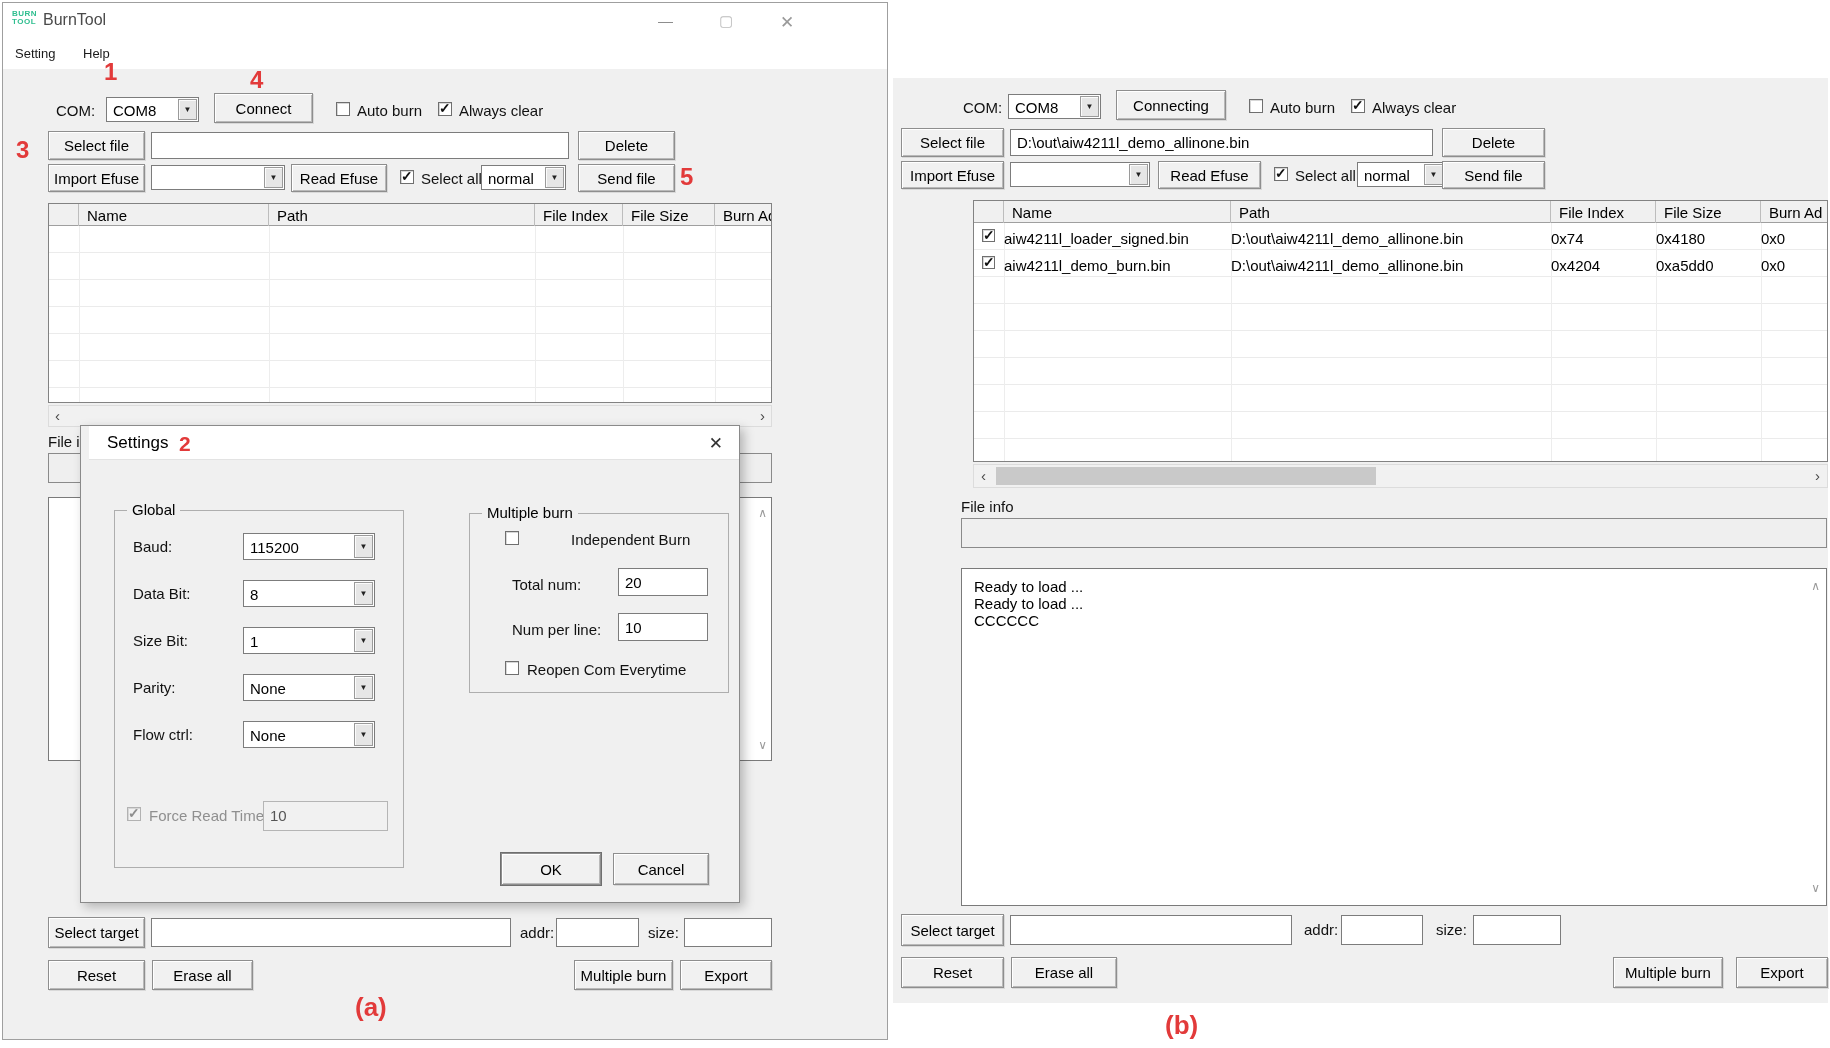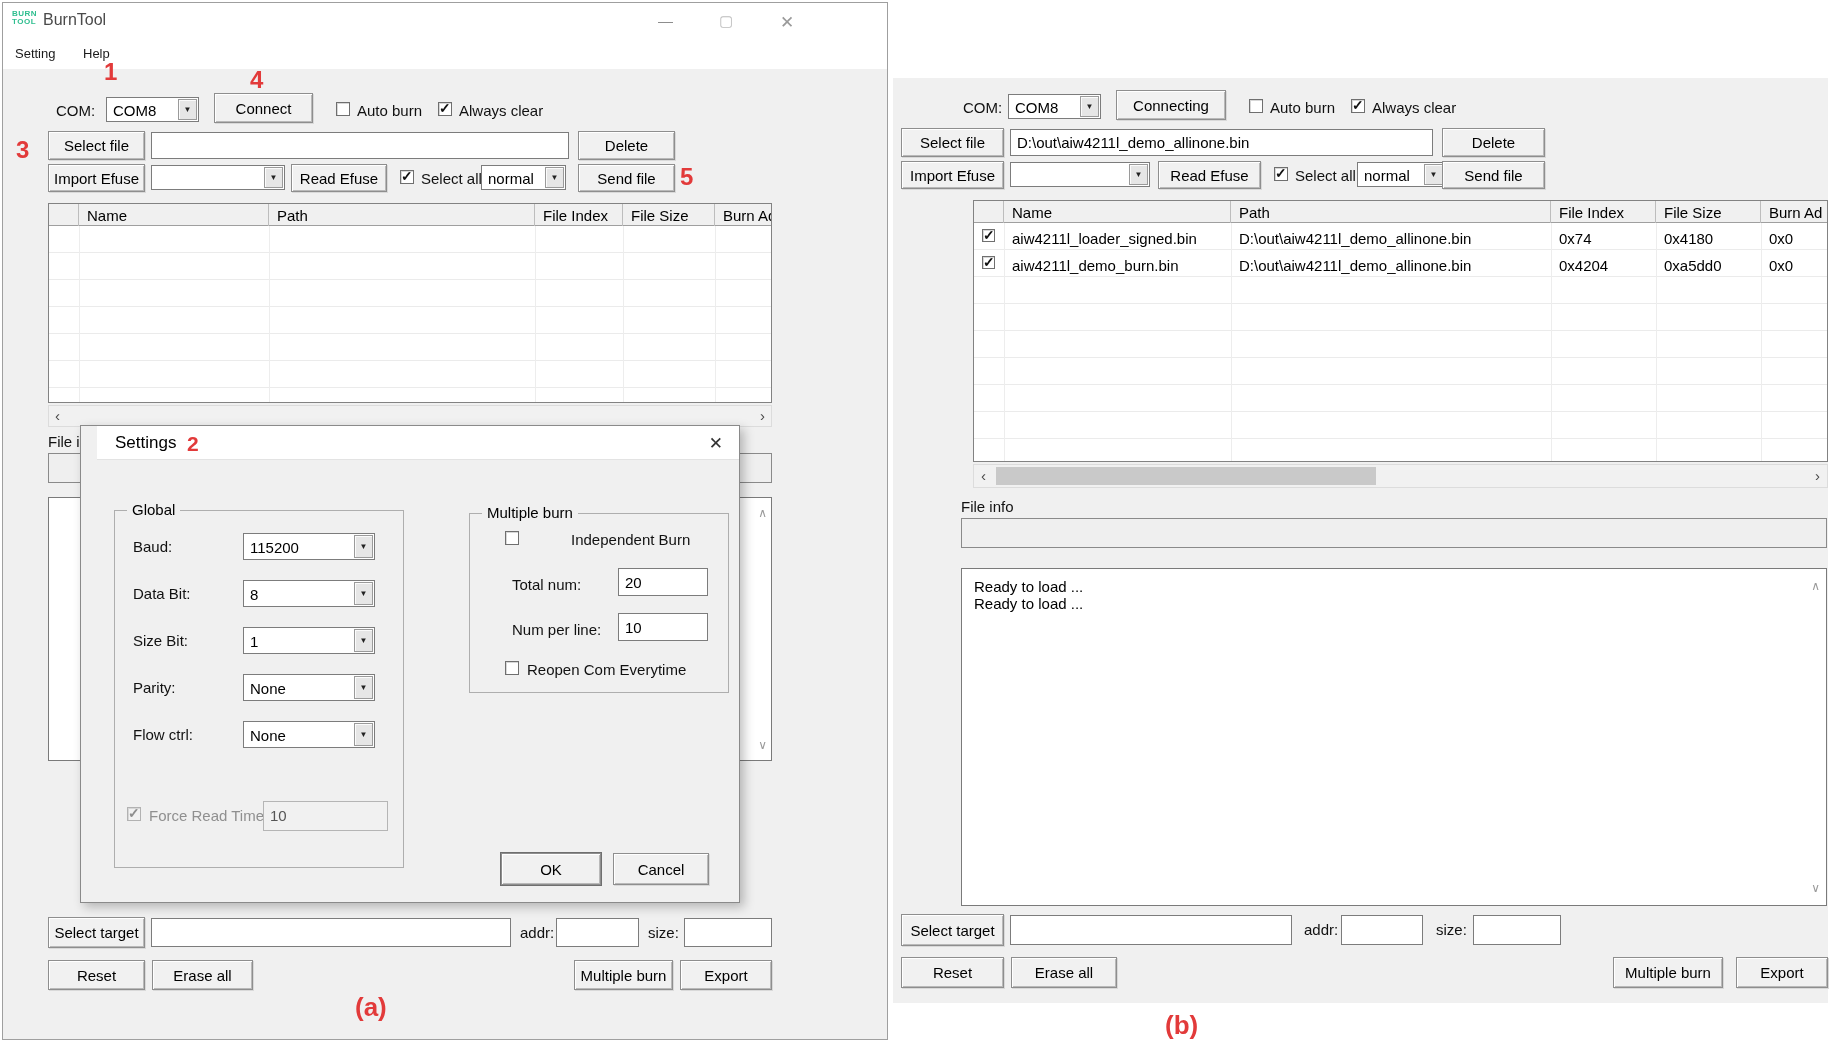--- a/index.html
+++ b/index.html
@@ -31,21 +31,21 @@
   .group-label { position:absolute; top:-10px; left:12px; background:#f0f0f0;
     padding:0 5px; font-size:15px; }
   .thead { background:#f0f0f0; border-bottom:1px solid #9f9f9f; }
   .th { position:absolute; top:0; height:22px; font-size:15px; display:flex; align-items:center;
     padding-left:8px; border-right:1px solid #bdbdbd; }
   .tbody { background:#fff;
     background-image:repeating-linear-gradient(#ffffff 0px, #ffffff 26px, #ebebeb 26px, #ebebeb 27px); }
   .colline { position:absolute; top:0; bottom:0; width:1px; background:#ededed; }
   .trow { position:absolute; left:0; right:0; height:27px; }
   .td { position:absolute; top:0; height:30px; display:flex; align-items:center;
-    padding-left:8px; font-size:15px; white-space:nowrap; }
+    font-size:15px; white-space:nowrap; }
   .scrollbar-h { background:#f1f1f1; border:1px solid #dcdcdc; }
   .scroll-arrow { position:absolute; font-size:15px; color:#4a4a4a; }
   .vscroll-arrow { position:absolute; right:4px; font-size:12px; color:#9a9a9a; }
   .annot { position:absolute; color:#e23a3a; font-weight:bold; }
   .logline { font-size:15px; line-height:17px; white-space:pre; }
   .win-border { border:1px solid #9f9f9f; background:#f0f0f0; }
   .menu-item { font-size:13px; color:#1a1a1a; }
 </style>
 </head>
 <body>
@@ -143,21 +143,21 @@
     <input class="tinput" value="" style="">
   </div>
 
   <div class="abs btn" style="left:45px;top:957px;width:97px;height:30px;">Reset</div>
   <div class="abs btn" style="left:149px;top:957px;width:101px;height:30px;">Erase all</div>
   <div class="abs btn" style="left:571px;top:957px;width:99px;height:30px;">Multiple burn</div>
   <div class="abs btn" style="left:677px;top:957px;width:92px;height:30px;">Export</div>
 </div>
 
 <div class="abs" style="left:80px;top:425px;width:660px;height:478px;background:#f0f0f0;border:1px solid #8a8a8a;box-shadow:4px 4px 10px rgba(0,0,0,0.25);z-index:10;">
-  <div class="abs" style="left:16px;top:0;right:0;height:34px;background:#fff;border-bottom:1px solid #e3e3e3;">
+  <div class="abs" style="left:8px;top:0;right:0;height:34px;background:#fff;border-bottom:1px solid #e3e3e3;">
     <span class="abs" style="left:18px;top:7px;font-size:17px;">Settings</span>
     <span class="abs annot" style="left:90px;top:6px;font-size:21px;">2</span>
     <span class="abs" style="right:16px;top:7px;font-size:17px;color:#333;">✕</span>
   </div>
 
   <div class="group" style="left:33px;top:84px;width:290px;height:358px;">
     <span class="group-label">Global</span>
 
     <span class="abs lbl" style="left:18px;top:27px;">Baud:</span>
     <div class="combo" style="left:128px;top:22px;width:132px;height:27px;">
@@ -293,20 +293,21 @@
   <span class="scroll-arrow" style="right:7px;top:2px;">›</span>
   <div class="abs" style="left:22px;top:2px;width:380px;height:18px;background:#c9c9c9;"></div>
 </div>
 
 <span class="abs lbl" style="left:961px;top:498px;">File info</span>
 <div class="abs flatfield" style="left:961px;top:518px;width:866px;height:30px;"></div>
 
 <div class="abs" style="left:961px;top:568px;width:866px;height:338px;background:#fff;border:1px solid #7a7a7a;padding:9px 12px;">
   <div class="logline">Ready to load ...</div>
   <div class="logline">Ready to load ...</div>
+  <div class="logline">CCCCCC</div>
   <span class="vscroll-arrow" style="top:10px;right:6px;">∧</span>
   <span class="vscroll-arrow" style="bottom:10px;right:6px;">∨</span>
 </div>
 
 <div class="abs btn" style="left:901px;top:914px;width:103px;height:32px;">Select target</div>
 <div class="abs" style="left:1010px;top:915px;width:282px;height:30px;">
   <input class="tinput" readonly="" value="" style="">
 </div>
 <span class="abs lbl" style="left:1304px;top:921px;">addr:</span>
 <div class="abs" style="left:1341px;top:915px;width:82px;height:30px;">

